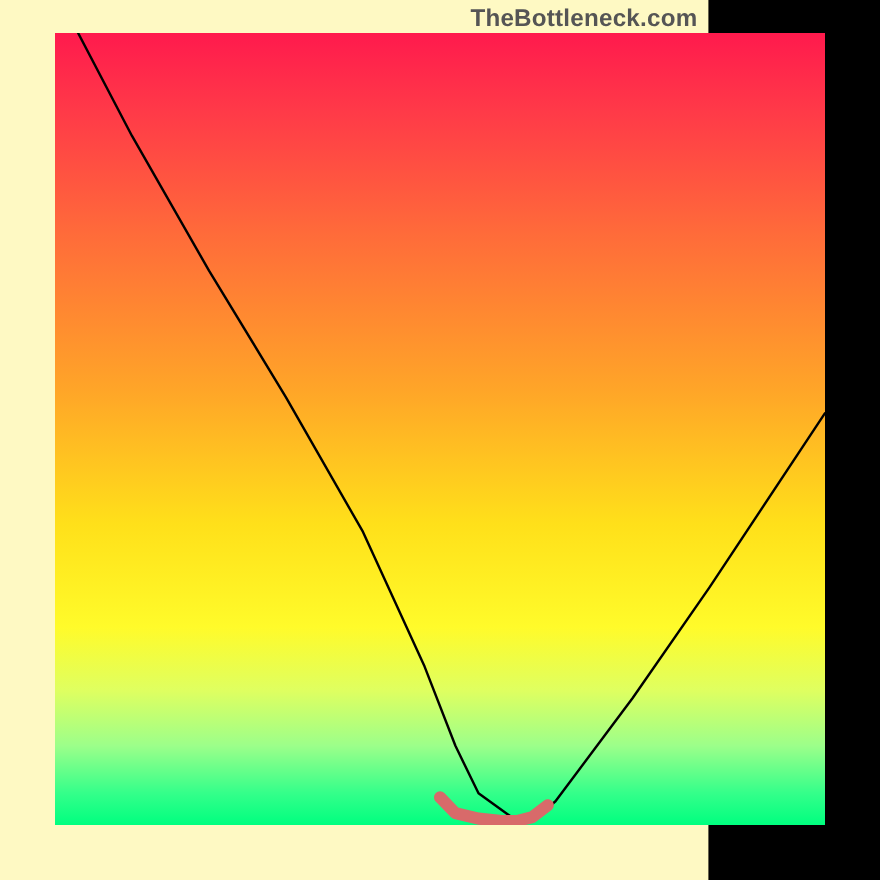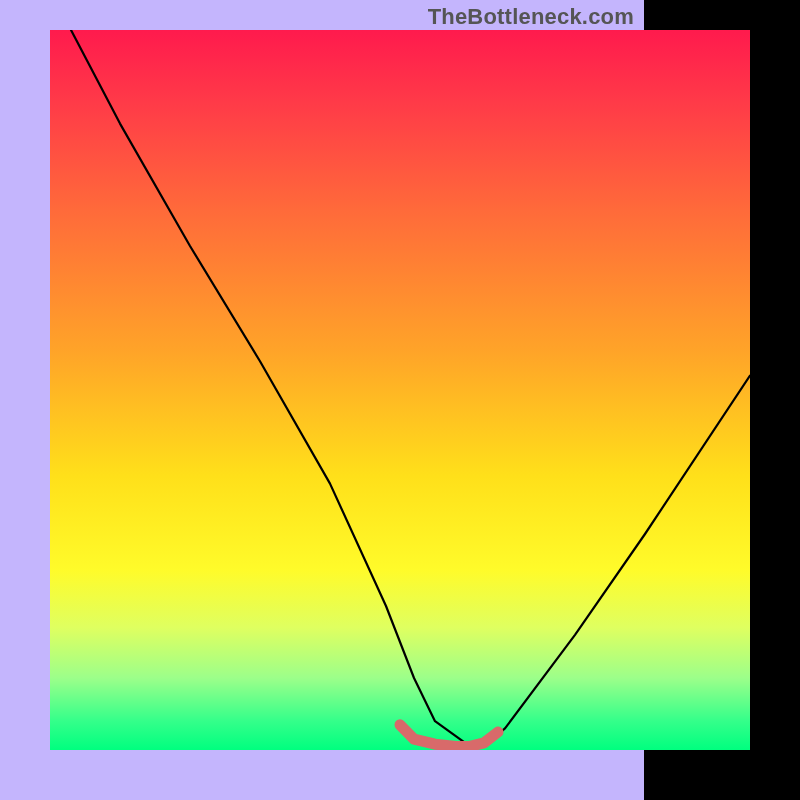--- a/index.html
+++ b/index.html
@@ -8,21 +8,21 @@
     width: 800px;
     height: 800px;
     background: #000;
     overflow: hidden;
     font-family: Arial, Helvetica, sans-serif;
   }
   .outer {
     position: relative;
     width: 644px;
     height: 800px;
-    background: #c4b5fd;
+    background: #fef9c3;
   }
   .watermark {
     position: absolute;
     top: 4px;
     right: 10px;
     color: #555;
     font-size: 22px;
     font-weight: 600;
     letter-spacing: 0.2px;
     user-select: none;

